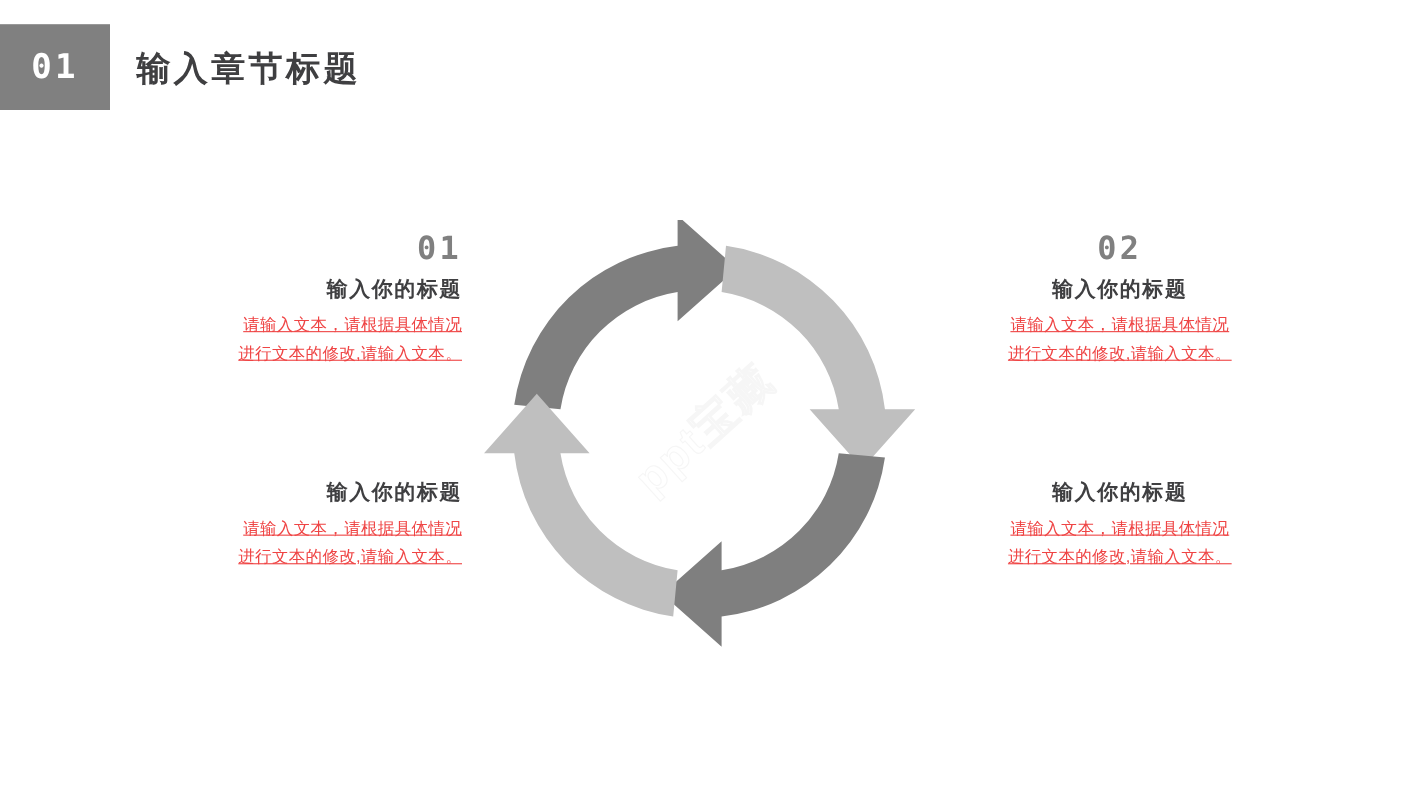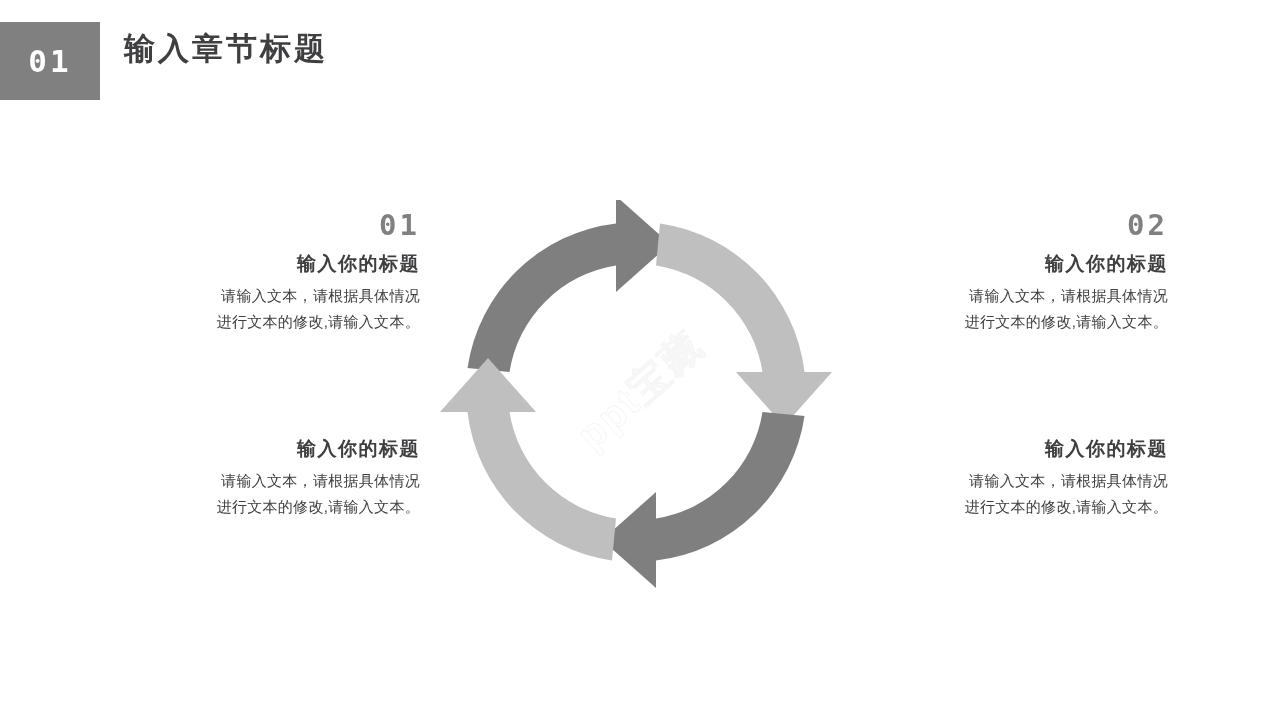--- a/index.html
+++ b/index.html
@@ -37,21 +37,21 @@
   .section-num {
     color: #ffffff;
     font-size: 31px;
     font-weight: bold;
     letter-spacing: 3px;
     font-family: "DejaVu Sans Mono", monospace;
   }
   .section-title {
     position: absolute;
     left: 124px;
-    top: 28px;
+    top: 42px;
     font-size: 31px;
     font-weight: bold;
     color: #3f3f41;
     letter-spacing: 3px;
   }
 
   
   .block {
     position: absolute;
     width: 300px;
@@ -68,30 +68,31 @@
     font-size: 19px;
     font-weight: bold;
     color: #3f3f41;
     letter-spacing: 1.5px;
     margin-top: 13px;
     line-height: 1.2;
     font-family: Liberation Serif, serif;
   }
   .block .desc {
     font-size: 15px;
-    color: #404040;
+    color: #ef4444;
     line-height: 1.75;
     margin-top: 7px;
     letter-spacing: 0.3px;
+    text-decoration: underline;
   }
   .block.right-align {
     text-align: right;
   }
   .block.left-align {
-    text-align: right;
+    text-align: center;
   }
 
   #block-01 { left: 120px; top: 210px; }
   #block-02 { left: 868px; top: 210px; }
   #block-03 { left: 120px; top: 425px; }
   #block-04 { left: 868px; top: 425px; }
 
   
   .cycle-wrap {
     position: absolute;

